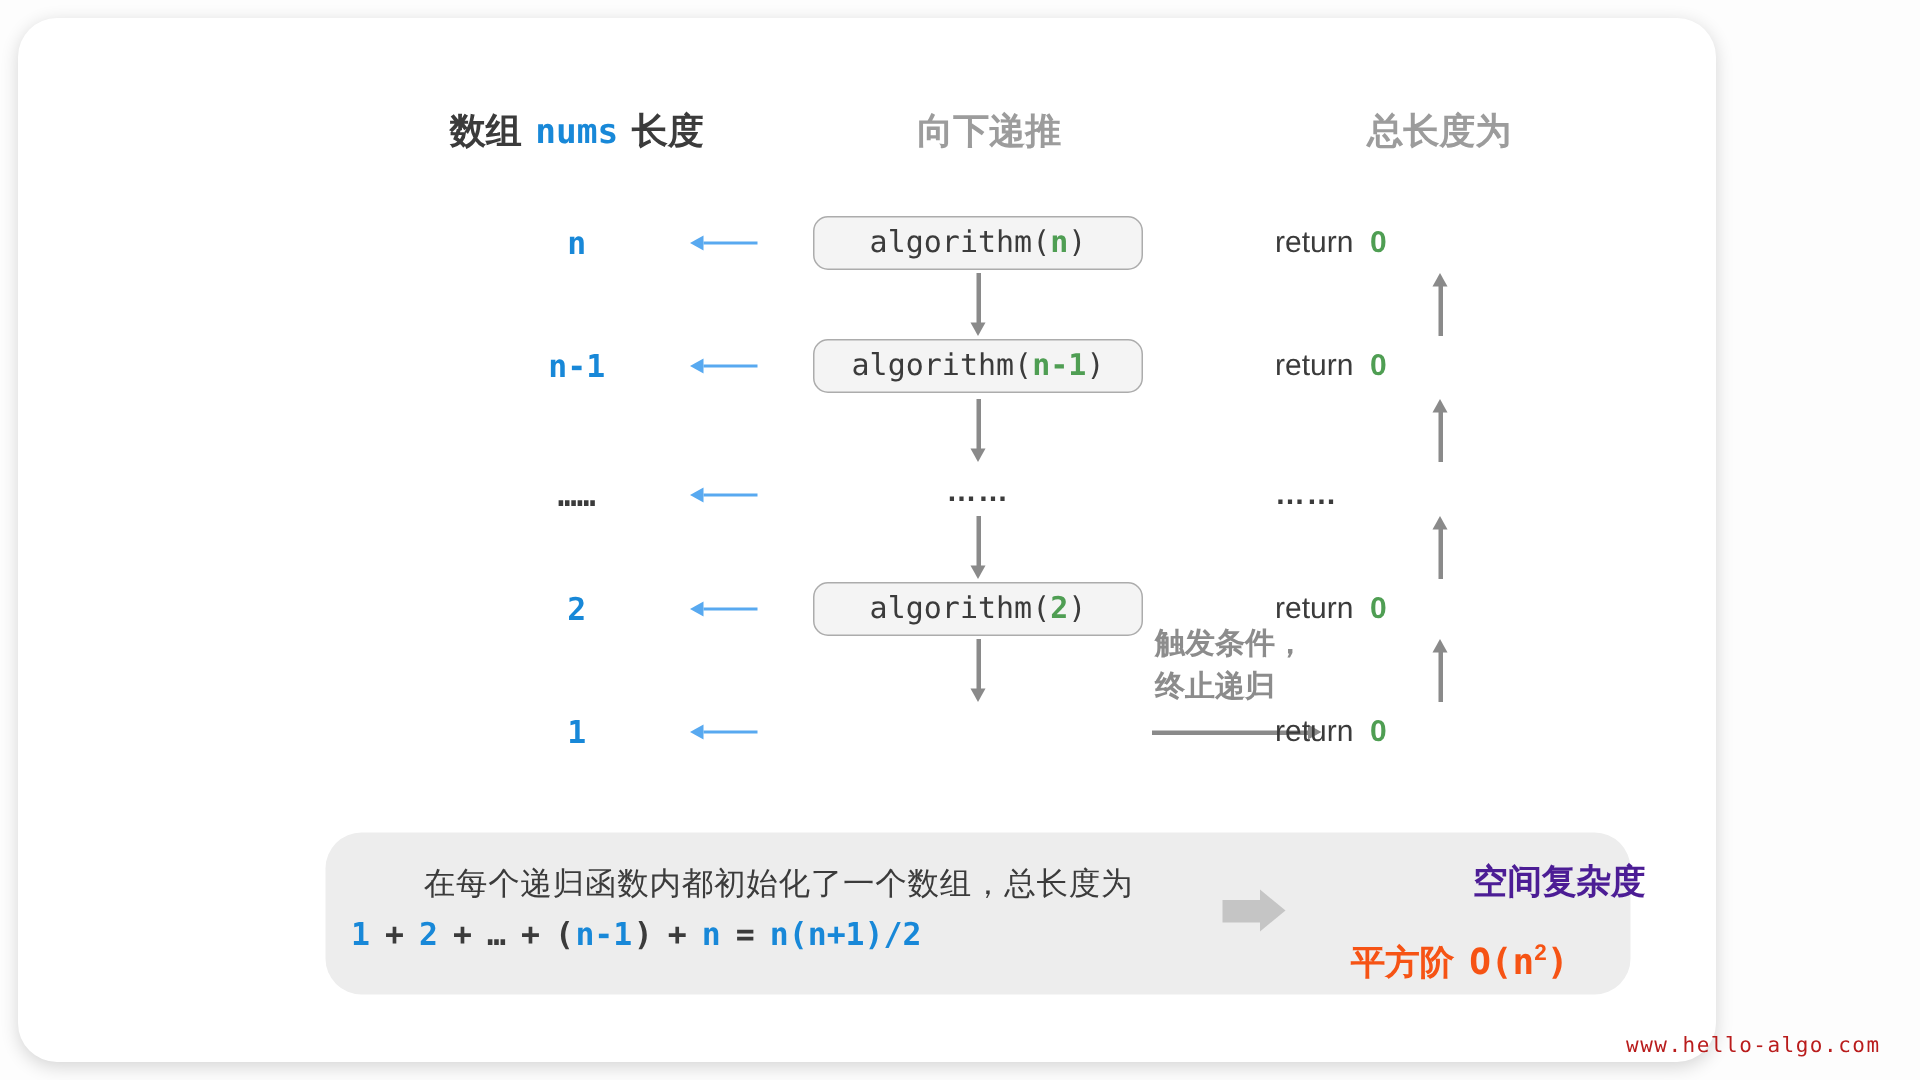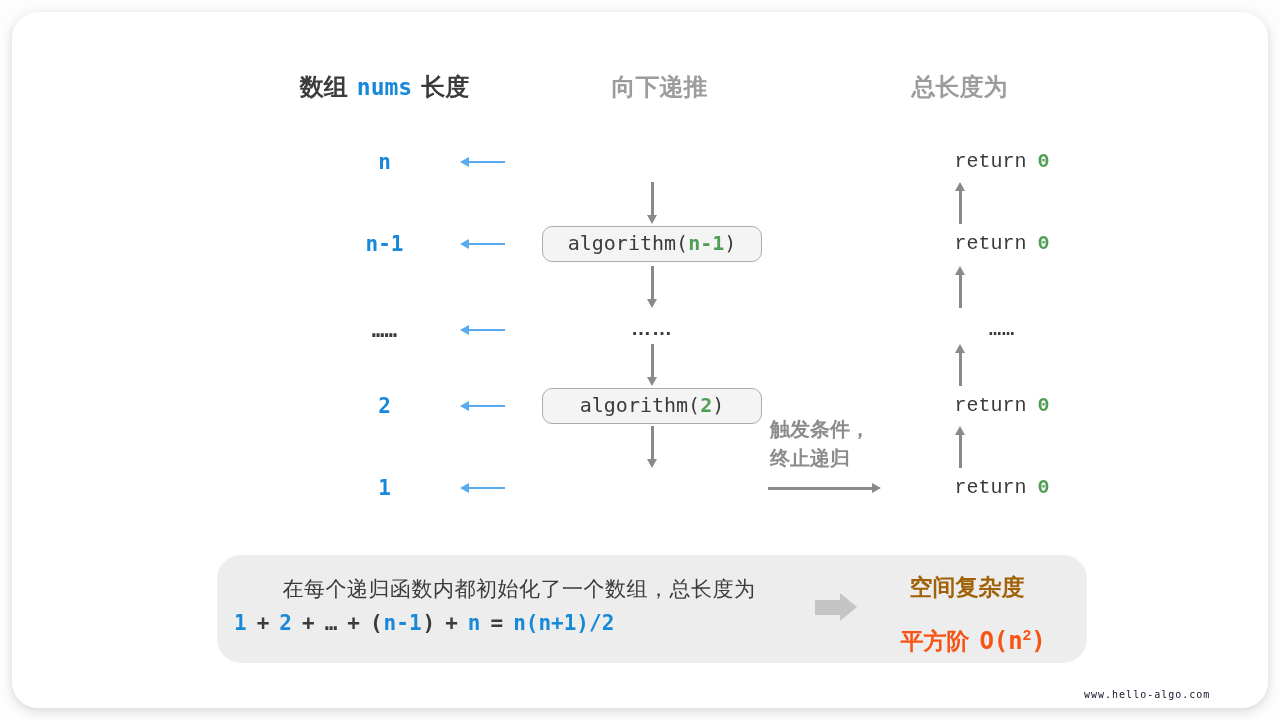--- a/index.html
+++ b/index.html
@@ -4,21 +4,21 @@
 <style>
   * { margin:0; padding:0; box-sizing:border-box; }
   html,body { width:1280px; height:720px; }
   body {
     background:#fdfdfd;
     font-family:"Liberation Sans","DejaVu Sans",sans-serif;
     position:relative;
     overflow:hidden;
   }
   .card {
-    position:absolute; left:12px; top:12px; width:1256px; height:696px;
+    position:absolute; left:12px; top:12px; width:1132px; height:696px;
     background:#ffffff; border-radius:26px;
     box-shadow:0 3px 12px rgba(0,0,0,0.16);
   }
 
   
   .hdr { position:absolute; top:59px; font-size:24px; font-weight:bold; color:#3b3b3b; text-align:center; white-space:nowrap; }
   .hdr-left  { left:255px; width:235px; }
   .hdr-mid   { left:540px; width:215px; color:#9c9c9c; }
   .hdr-right { left:840px; width:215px; color:#9c9c9c; }
   .h-code { font-family:"DejaVu Sans Mono","Liberation Mono",monospace; color:#1888d8; font-size:23px; margin:0 9px; }
@@ -38,22 +38,22 @@
     text-align:center; line-height:33px;
     font-family:"DejaVu Sans Mono","Liberation Mono",monospace;
     font-size:20px; color:#3b3b3b; white-space:nowrap;
   }
   .green { color:#4f9e53; font-weight:bold; }
 
   
   .dots-mid { position:absolute; left:570px; width:140px; text-align:center;
     font-size:20px; font-weight:bold; color:#3b3b3b; letter-spacing:1px; }
   .ret {
-    position:absolute; left:920px; width:140px; text-align:center;
-    font-family:Liberation Mono, monospace;
+    position:absolute; left:838px; width:140px; text-align:left;
+    font-family:Liberation Sans, sans-serif;
     font-size:20px; color:#3b3b3b; line-height:26px; white-space:nowrap;
   }
   .ret .green { margin-left:11px; }
   .ret.dots { font-weight:bold; letter-spacing:1px; }
 
   
   .arrow-left { position:absolute; left:457px; width:36px; height:2px; background:#58a9f0; }
   .arrow-left::before { content:""; position:absolute; left:-9px; top:-4px;
     border-right:9px solid #58a9f0; border-top:5px solid transparent; border-bottom:5px solid transparent; }
 
@@ -93,50 +93,53 @@
   .formula .f-blue { color:#1888d8; }
   .formula .paren-open { margin-right:1px; }
   .formula .paren-close { margin-left:1px; }
   .formula .tight { margin:0; }
 
   .block-arrow-stem { position:absolute; left:598px; top:45px; width:25px; height:15px; background:#c5c5c5; }
   .block-arrow-head { position:absolute; left:623px; top:38px; width:0; height:0;
     border-left:17px solid #c5c5c5; border-top:14.5px solid transparent; border-bottom:14.5px solid transparent; }
 
   .result-title {
-    position:absolute; left:644px; top:17px; width:212px; text-align:center;
-    font-size:23px; font-weight:bold; color:#a16207; white-space:nowrap;
+    position:absolute; left:668px; top:17px; width:212px; text-align:right;
+    font-size:23px; font-weight:bold; color:#4c1d95; white-space:nowrap;
   }
   .result-expr {
     position:absolute; left:650px; top:54px; width:212px; text-align:center;
     font-size:23px; font-weight:bold; color:#f65314; white-space:nowrap;margin-top:17px;
   }
   .result-expr .code { font-family:"DejaVu Sans Mono","Liberation Mono",monospace; font-size:24px; margin-left:10px; }
   .result-expr .sup { font-size:15px; position:relative; top:-9px; }
   .result-expr .code-close { font-family:"DejaVu Sans Mono","Liberation Mono",monospace; font-size:24px; }
 
   .watermark {
     position:absolute; left:1072px; top:677px;
     font-family:"DejaVu Sans Mono","Liberation Mono",monospace;
-    font-size:10px; color:#0f172a; letter-spacing:1px; white-space:nowrap;
+    font-size:14px; color:#b91c1c; letter-spacing:1px; white-space:nowrap;
   }
 </style>
 </head>
 <body>
 
 <div class="card">
 
   <div class="hdr hdr-left">
     <span>数组</span><span class="h-code">nums</span><span>长度</span>
   </div>
   <div class="hdr hdr-mid">向下递推</div>
   <div class="hdr hdr-right">总长度为</div>
 
   <div class="size-label" style="top:136px">n</div>
   <div class="arrow-left" style="top:149px"></div>
+  <div class="call-box" style="top:132px">
+    <span>algorithm(</span><span class="green">n</span><span>)</span>
+  </div>
   <div class="ret" style="top:137px">
     <span>return</span><span class="green">0</span>
   </div>
 
   <div class="arrow-down" style="top:170px;height:34px"></div>
   <div class="arrow-up" style="top:178px;height:34px"></div>
 
   <div class="size-label" style="top:218px">n-1</div>
   <div class="arrow-left" style="top:231px"></div>
   <div class="call-box" style="top:214px">

